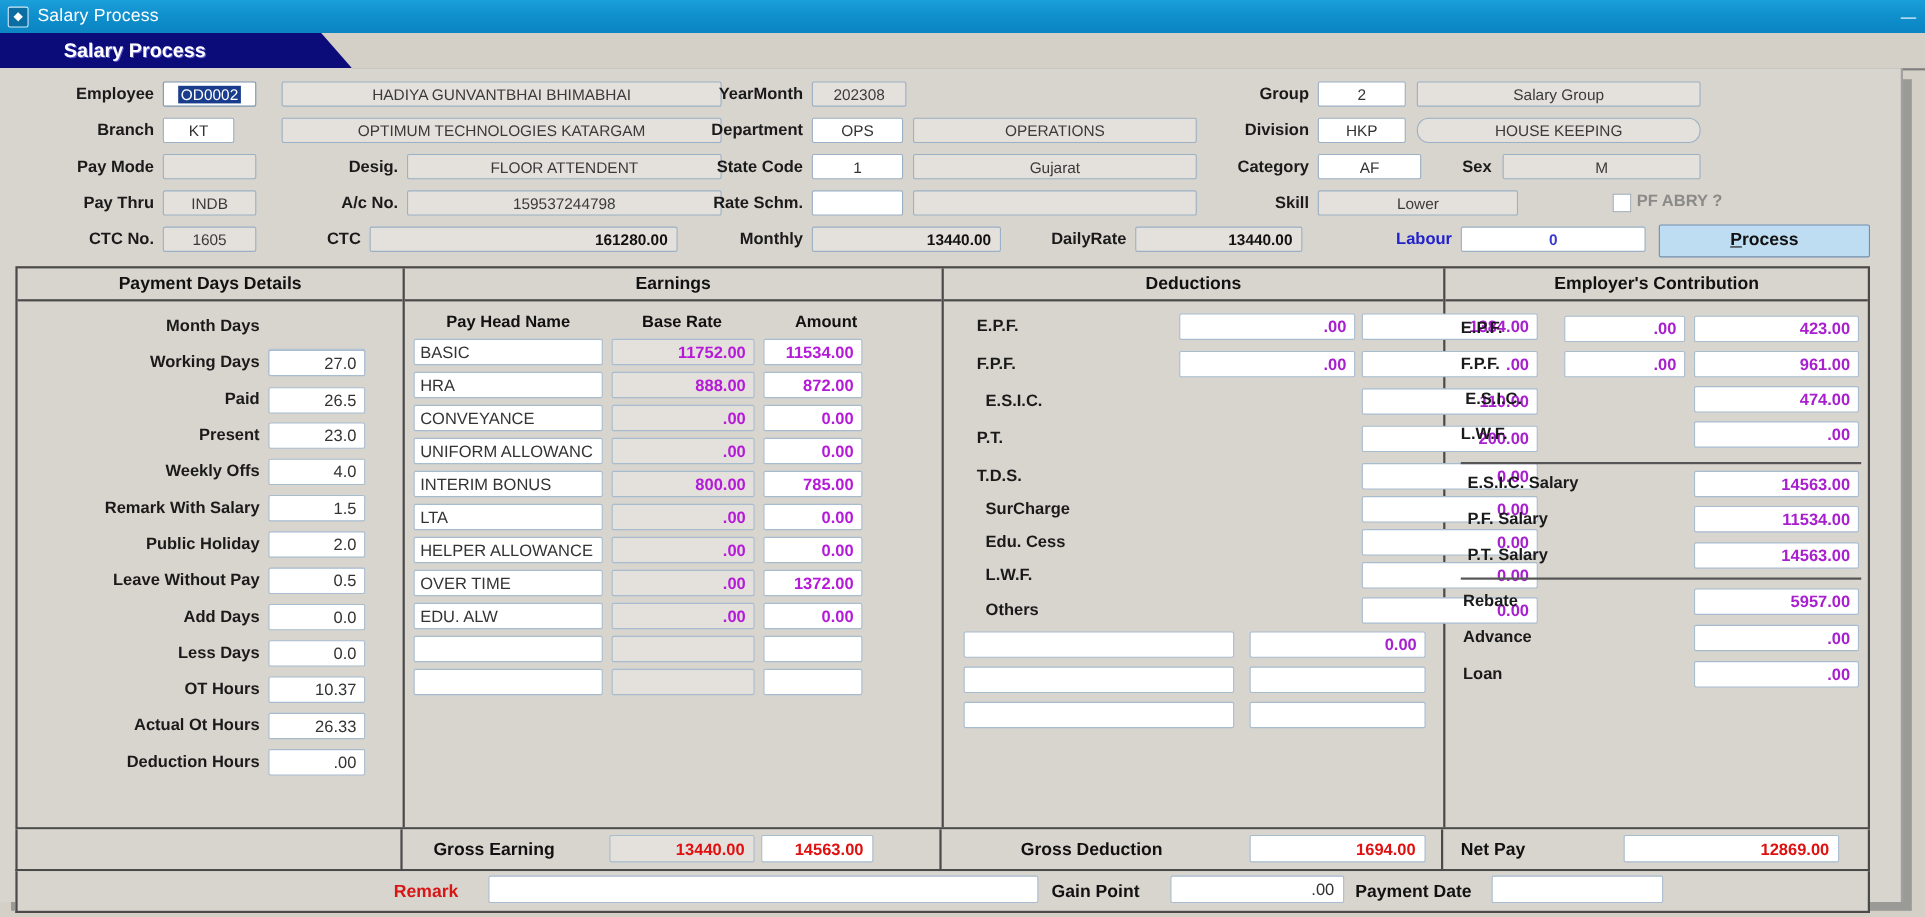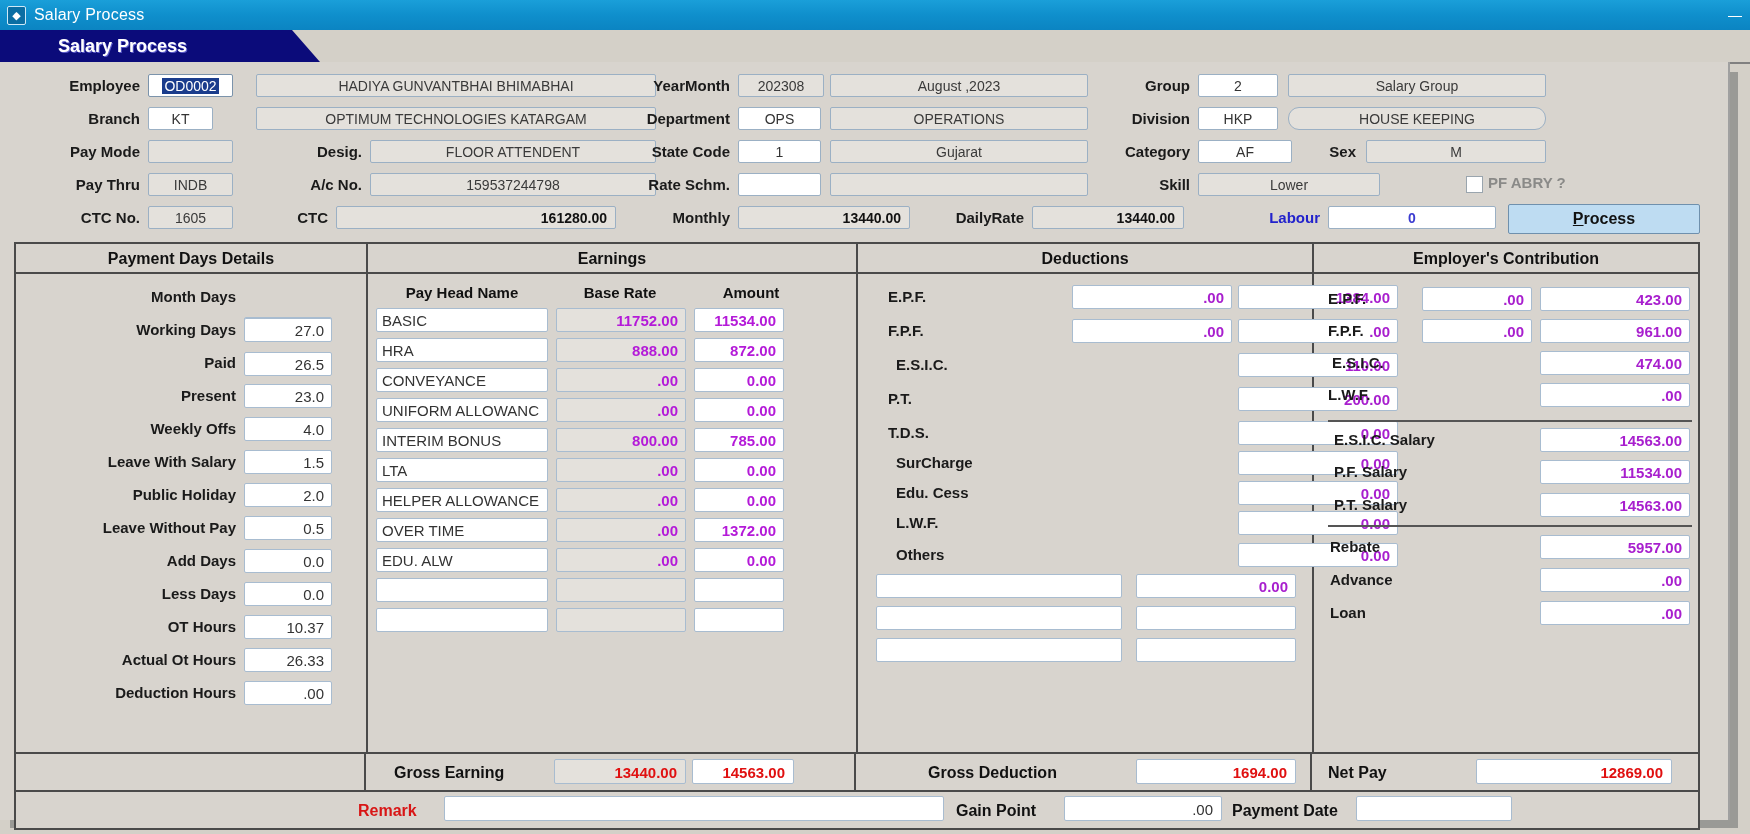--- a/index.html
+++ b/index.html
@@ -204,21 +204,20 @@
       <div class="lbl" style="left:256px;top:112px;width:106px;">A/c No.</div>
       <div class="fld" style="left:370px;top:111px;width:286px;">159537244798</div>
 
       <div class="lbl" style="left:10px;top:145px;width:130px;">CTC No.</div>
       <div class="fld" style="left:148px;top:144px;width:85px;">1605</div>
       <div class="lbl" style="left:256px;top:145px;width:72px;">CTC</div>
       <div class="fld num" style="left:336px;top:144px;width:280px;">161280.00</div>
 
       <div class="lbl" style="left:580px;top:13px;width:150px;">YearMonth</div>
       <div class="fld" style="left:738px;top:12px;width:86px;">202308</div>
-      <div class="fld" style="left:830px;top:12px;width:258px;">August   ,2023</div>
 
       <div class="lbl" style="left:580px;top:46px;width:150px;">Department</div>
       <div class="fld white" style="left:738px;top:45px;width:83px;">OPS</div>
       <div class="fld" style="left:830px;top:45px;width:258px;">OPERATIONS</div>
 
       <div class="lbl" style="left:580px;top:79px;width:150px;">State Code</div>
       <div class="fld white" style="left:738px;top:78px;width:83px;">1</div>
       <div class="fld" style="left:830px;top:78px;width:258px;">Gujarat</div>
 
       <div class="lbl" style="left:580px;top:112px;width:150px;">Rate Schm.</div>
@@ -271,21 +270,21 @@
         <div class="rlbl" style="left:20px;top:42px;width:200px;">Month Days</div>
         <div class="inp" style="left:228px;top:41px;width:88px;margin-top:32px;">31.0</div>
         <div class="rlbl" style="left:20px;top:75px;width:200px;">Working Days</div>
         <div class="inp" style="left:228px;top:74px;width:88px;">27.0</div>
         <div class="rlbl" style="left:20px;top:108px;width:200px;">Paid</div>
         <div class="inp" style="left:228px;top:108px;width:88px;">26.5</div>
         <div class="rlbl" style="left:20px;top:141px;width:200px;">Present</div>
         <div class="inp" style="left:228px;top:140px;width:88px;">23.0</div>
         <div class="rlbl" style="left:20px;top:174px;width:200px;">Weekly Offs</div>
         <div class="inp" style="left:228px;top:173px;width:88px;">4.0</div>
-        <div class="rlbl" style="left:20px;top:207px;width:200px;">Leave With Salary</div>
+        <div class="rlbl" style="left:20px;top:207px;width:200px;">Remark With Salary</div>
         <div class="inp" style="left:228px;top:206px;width:88px;">1.5</div>
         <div class="rlbl" style="left:20px;top:240px;width:200px;">Public Holiday</div>
         <div class="inp" style="left:228px;top:239px;width:88px;">2.0</div>
         <div class="rlbl" style="left:14px;top:273px;width:206px;">Leave Without Pay</div>
         <div class="inp" style="left:228px;top:272px;width:88px;">0.5</div>
         <div class="rlbl" style="left:20px;top:306px;width:200px;">Add Days</div>
         <div class="inp" style="left:228px;top:305px;width:88px;">0.0</div>
         <div class="rlbl" style="left:20px;top:339px;width:200px;">Less Days</div>
         <div class="inp" style="left:228px;top:338px;width:88px;">0.0</div>
         <div class="rlbl" style="left:20px;top:372px;width:200px;">OT Hours</div>

